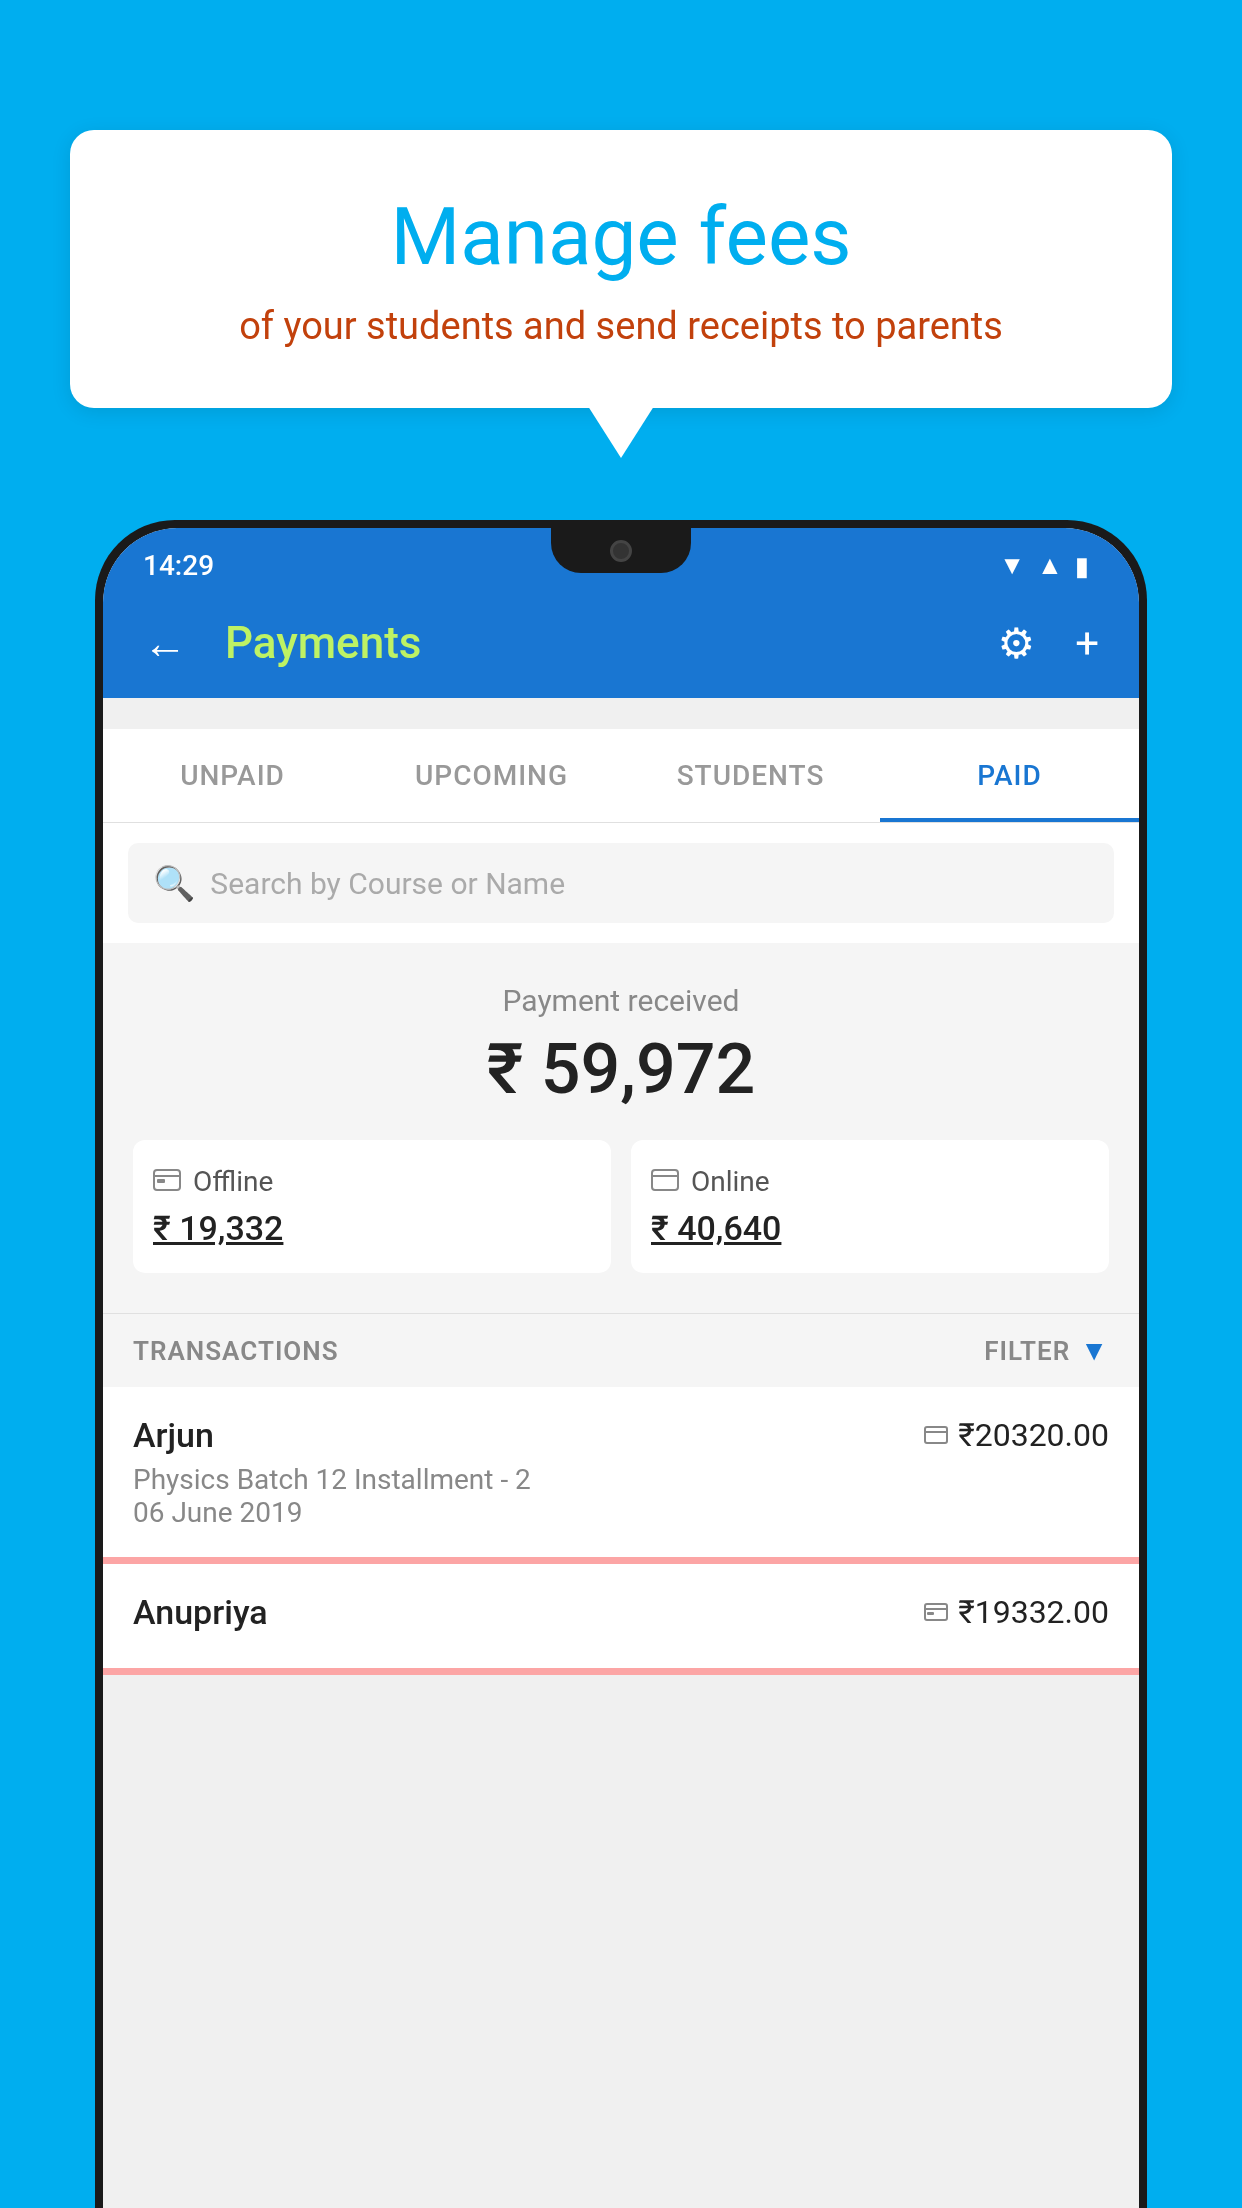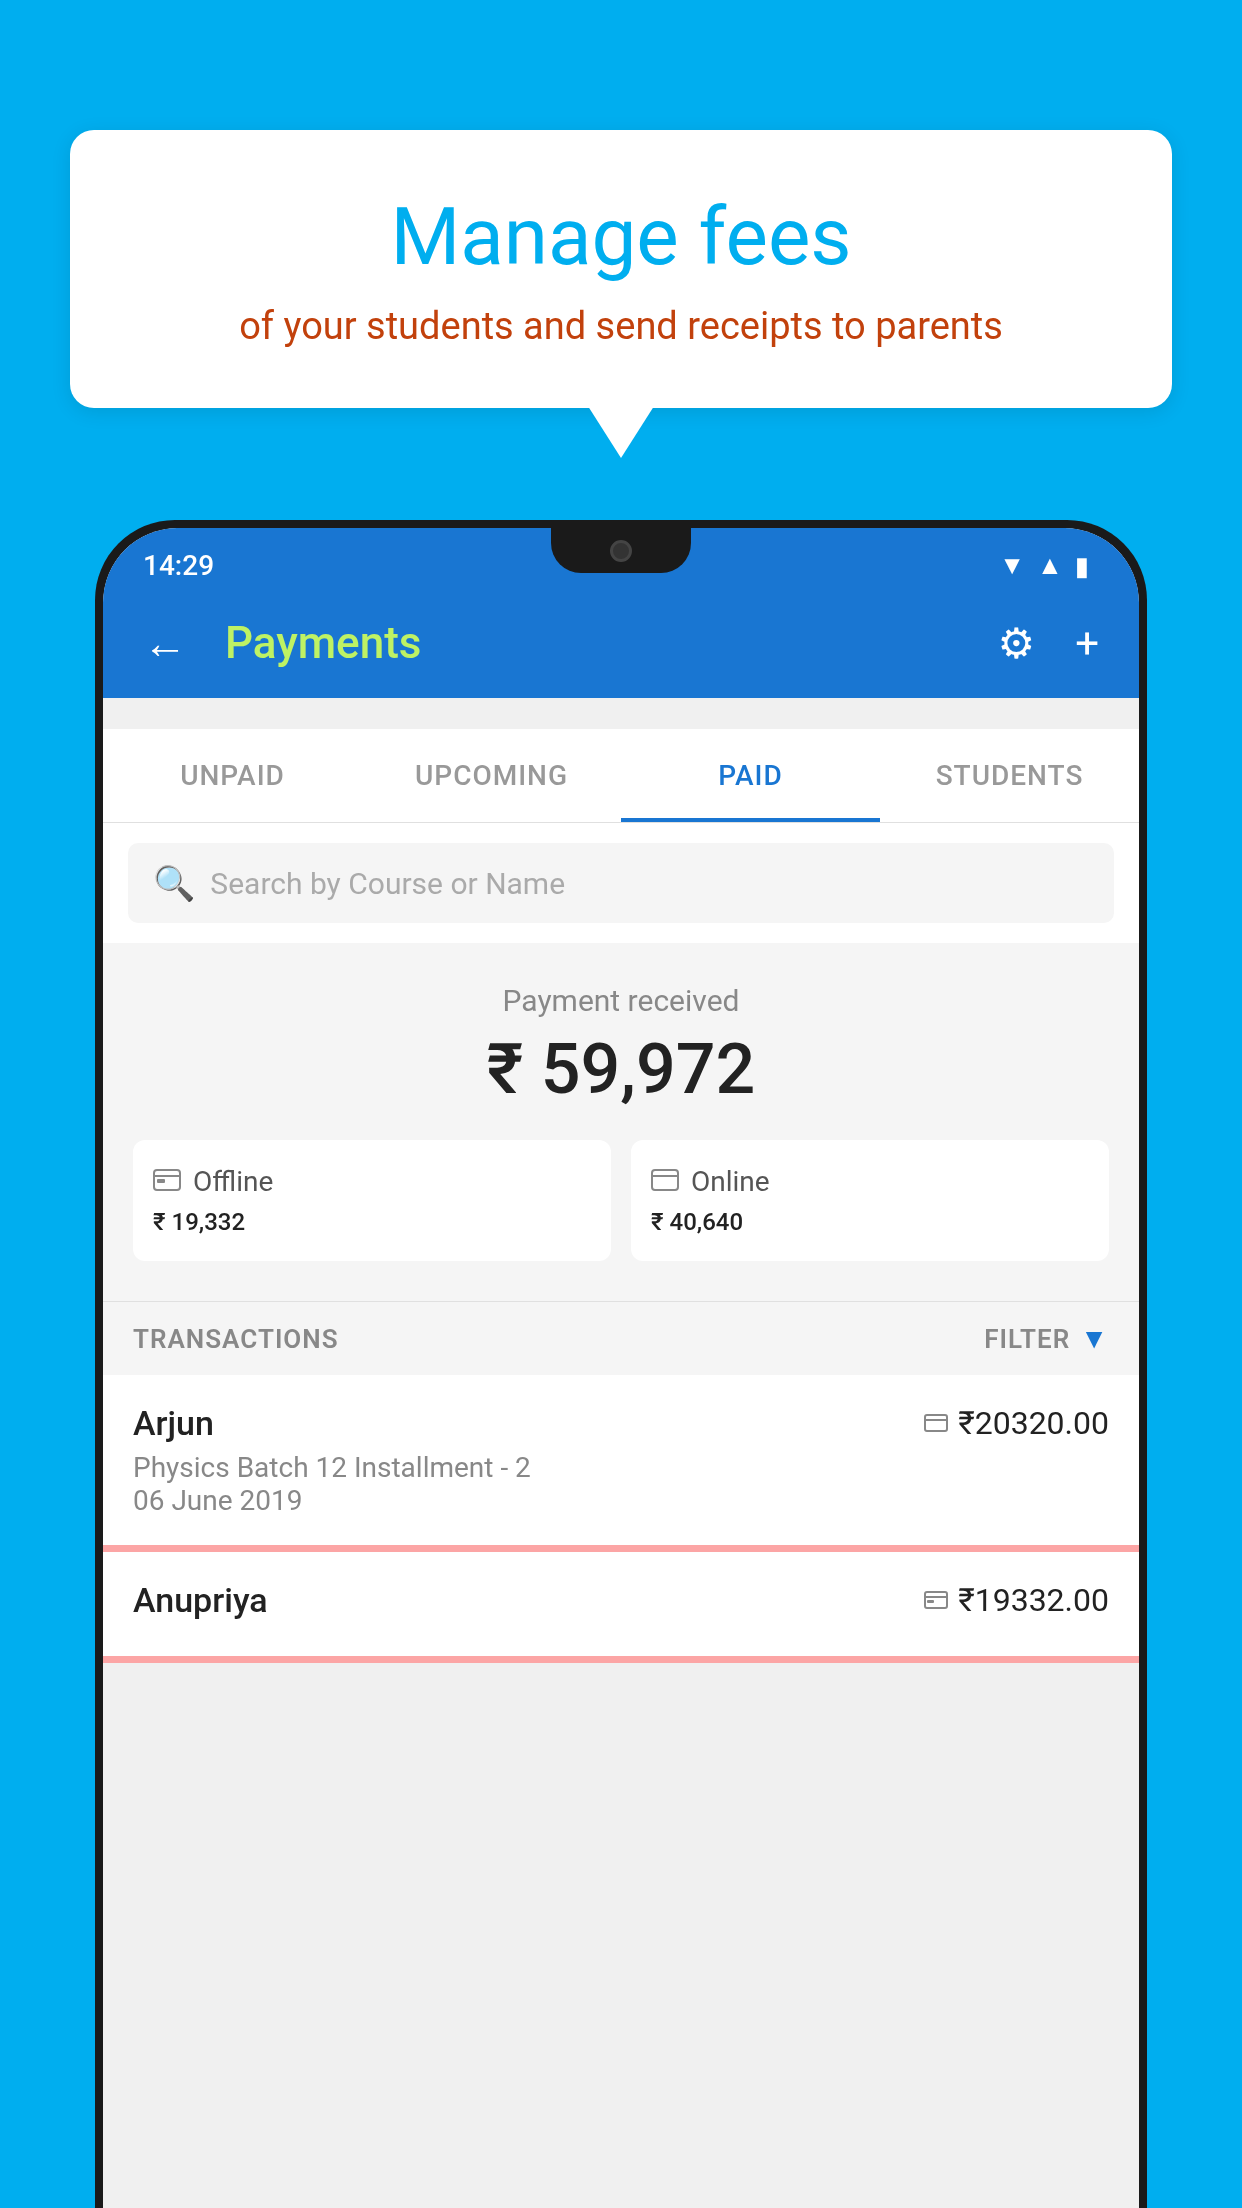--- a/index.html
+++ b/index.html
@@ -279,23 +279,24 @@
       color: #555;
       font-size: 28px;
     }
 
     .card-icon {
       font-size: 28px;
       color: #888;
     }
 
     .card-amount {
-      font-size: 24px;
+      font-size: 34px;
       font-weight: 500;
       color: #222;
+      text-decoration: underline;
     }
 
     
     .transactions-header {
       background: #f5f5f5;
       display: flex;
       justify-content: space-between;
       align-items: center;
       padding: 20px 30px;
       border-top: 1px solid #e0e0e0;
@@ -410,22 +411,22 @@
       <div class="app-bar">
         <span class="back-arrow">←</span>
         <span class="app-title">Payments</span>
         <span class="gear-btn">⚙</span>
         <span class="plus-btn">+</span>
       </div>
 
       <div class="tabs">
         <div class="tab">UNPAID</div>
         <div class="tab">UPCOMING</div>
+        <div class="tab">STUDENTS</div>
         <div class="tab active">PAID</div>
-        <div class="tab">STUDENTS</div>
       </div>
 
       <div class="search-container">
         <div class="search-bar">
           <span class="search-icon-wrap">🔍</span>
           <span class="search-placeholder">Search by Course or Name</span>
         </div>
       </div>
 
       <div class="payment-summary">

